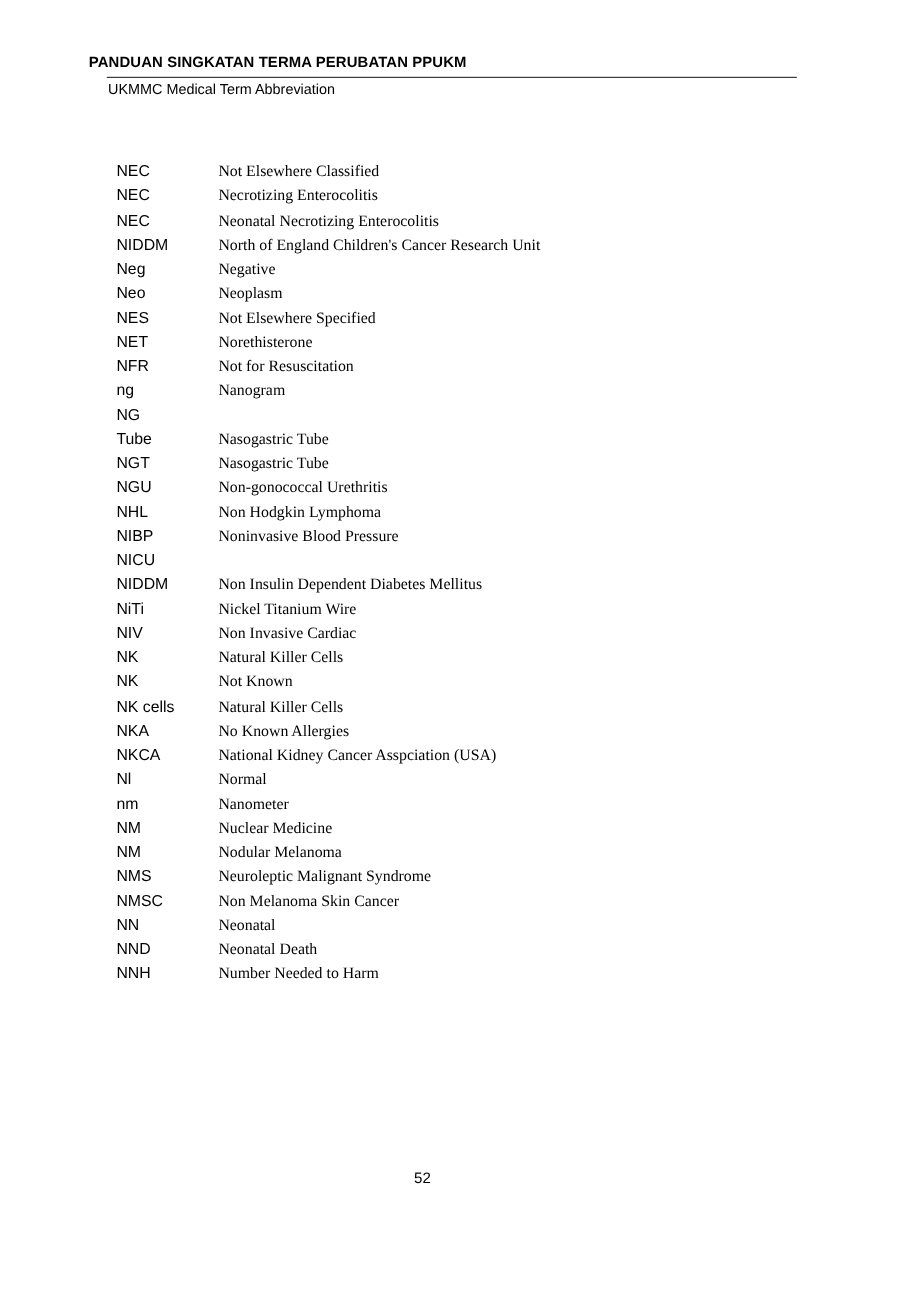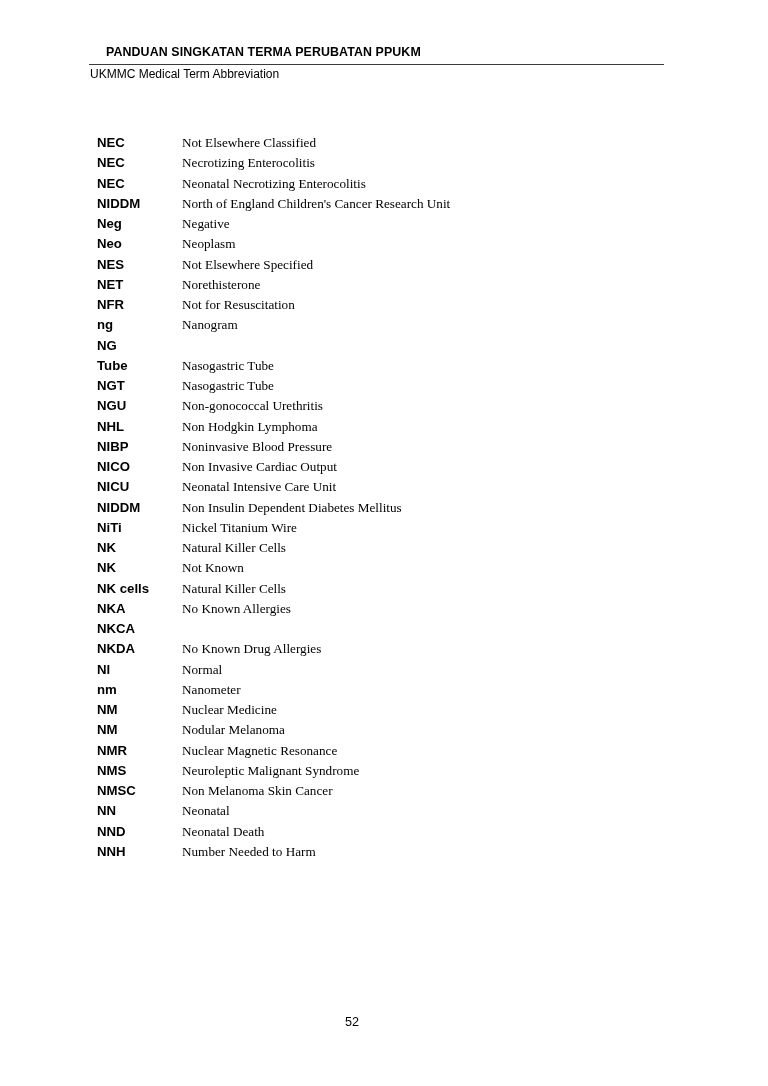--- a/index.html
+++ b/index.html
@@ -10,21 +10,21 @@
     body {
       width: 768px;
       height: 1086px;
       position: relative;
       overflow: hidden;
       font-family: "Liberation Sans", "DejaVu Sans", sans-serif;
       color: #000000;
     }
     .header-title {
       position: absolute;
-      left: 106px;
+      left: 74px;
       top: 45px;
       font-size: 12.4px;
       font-weight: bold;
       letter-spacing: 0.1px;
       white-space: nowrap;
     }
     .header-rule {
       position: absolute;
       left: 89px;
       top: 64px;
@@ -49,37 +49,36 @@
       height: 20.25px;
       line-height: 20.25px;
       font-size: 13.2px;
       white-space: nowrap;
       position: relative;
     }
     .term-abbr {
       position: absolute;
       left: 0;
       top: 0;
-      font-weight: bold;
+      font-weight: normal;
     }
     .term-def {
       position: absolute;
       left: 85px;
       top: 0;
       font-family: Liberation Serif, serif;
     }
     .page-number {
       position: absolute;
       left: 0;
       width: 704px;
       top: 975px;
       text-align: center;
       font-size: 12.6px;
       padding-right: 0;
-      margin-top: 40px;
     }
     .page-number span {
       position: relative;
       left: 0px;
     }
   </style>
 </head>
 <body>
 
 <div class="header-title">PANDUAN SINGKATAN TERMA PERUBATAN PPUKM</div>
@@ -145,77 +144,69 @@
     </div>
     <div class="term-row">
       <span class="term-abbr">NHL</span>
       <span class="term-def">Non Hodgkin Lymphoma</span>
     </div>
     <div class="term-row">
       <span class="term-abbr">NIBP</span>
       <span class="term-def">Noninvasive Blood Pressure</span>
     </div>
     <div class="term-row">
-      <span class="term-abbr">NICO</span>
-      <span class="term-def">Non Invasive Cardiac Output</span>
-    </div>
-    <div class="term-row">
       <span class="term-abbr">NICU</span>
-      <span class="term-def">Neonatal Intensive Care Unit</span>
     </div>
     <div class="term-row">
       <span class="term-abbr">NIDDM</span>
       <span class="term-def">Non Insulin Dependent Diabetes Mellitus</span>
     </div>
     <div class="term-row">
       <span class="term-abbr">NiTi</span>
       <span class="term-def">Nickel Titanium Wire</span>
     </div>
     <div class="term-row">
+      <span class="term-abbr">NIV</span>
+      <span class="term-def">Non Invasive Cardiac</span>
+    </div>
+    <div class="term-row">
       <span class="term-abbr">NK</span>
       <span class="term-def">Natural Killer Cells</span>
     </div>
     <div class="term-row">
       <span class="term-abbr">NK</span>
       <span class="term-def">Not Known</span>
     </div>
     <div class="term-row">
       <span class="term-abbr">NK cells</span>
       <span class="term-def">Natural Killer Cells</span>
     </div>
     <div class="term-row">
       <span class="term-abbr">NKA</span>
       <span class="term-def">No Known Allergies</span>
     </div>
     <div class="term-row">
       <span class="term-abbr">NKCA</span>
-    </div>
-    <div class="term-row">
-      <span class="term-abbr">NKDA</span>
-      <span class="term-def">No Known Drug Allergies</span>
+      <span class="term-def">National Kidney Cancer Asspciation (USA)</span>
     </div>
     <div class="term-row">
       <span class="term-abbr">Nl</span>
       <span class="term-def">Normal</span>
     </div>
     <div class="term-row">
       <span class="term-abbr">nm</span>
       <span class="term-def">Nanometer</span>
     </div>
     <div class="term-row">
       <span class="term-abbr">NM</span>
       <span class="term-def">Nuclear Medicine</span>
     </div>
     <div class="term-row">
       <span class="term-abbr">NM</span>
       <span class="term-def">Nodular Melanoma</span>
-    </div>
-    <div class="term-row">
-      <span class="term-abbr">NMR</span>
-      <span class="term-def">Nuclear Magnetic Resonance</span>
     </div>
     <div class="term-row">
       <span class="term-abbr">NMS</span>
       <span class="term-def">Neuroleptic Malignant Syndrome</span>
     </div>
     <div class="term-row">
       <span class="term-abbr">NMSC</span>
       <span class="term-def">Non Melanoma Skin Cancer</span>
     </div>
     <div class="term-row">

